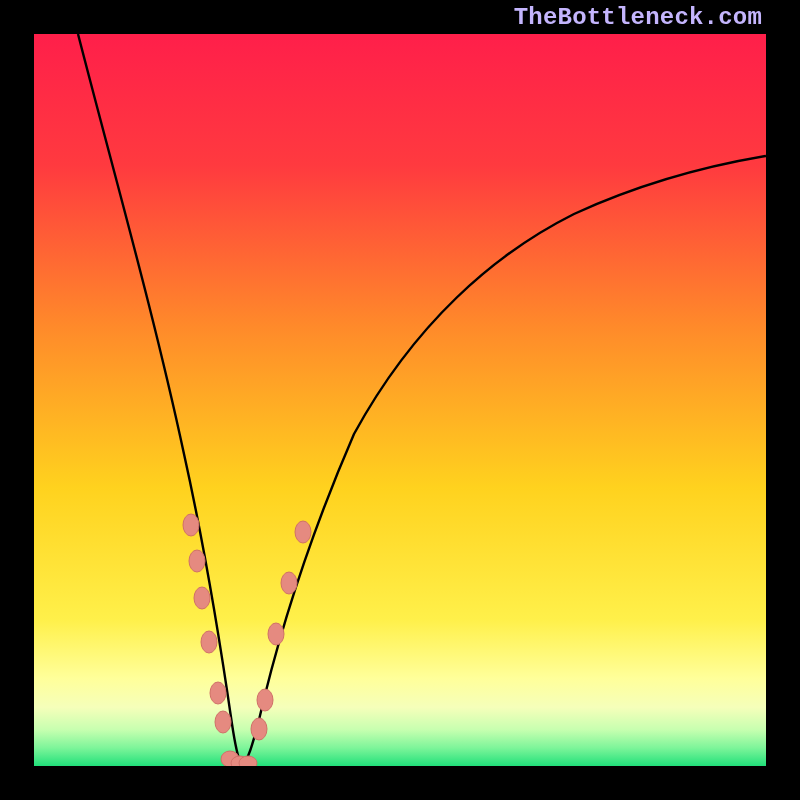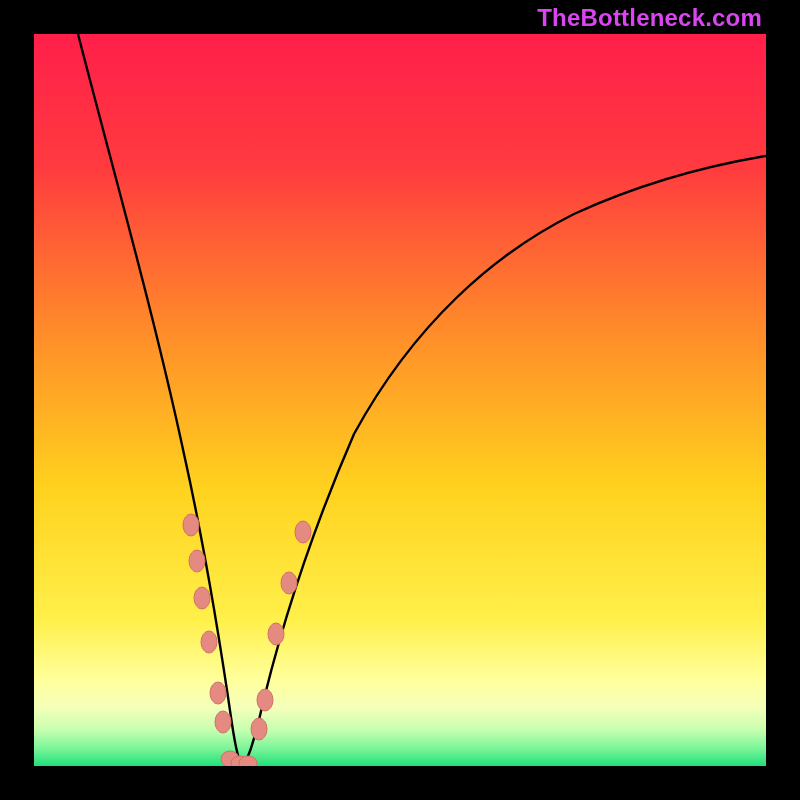--- a/index.html
+++ b/index.html
@@ -36,24 +36,24 @@
     position: absolute;
     left: 0;
     top: 0;
     width: 100%;
     height: 100%;
   }
   .watermark {
     position: absolute;
     top: 4px;
     right: 38px;
-    font-family: Liberation Sans, sans-serif;
+    font-family: Liberation Mono, monospace;
     font-size: 24px;
     font-weight: 600;
-    color: #d946ef;
+    color: #c4b5fd;
     letter-spacing: 0.2px;
   }
 </style>
 </head>
 <body>
 
 <div class="frame">
 
   <div class="plot-area">
 

